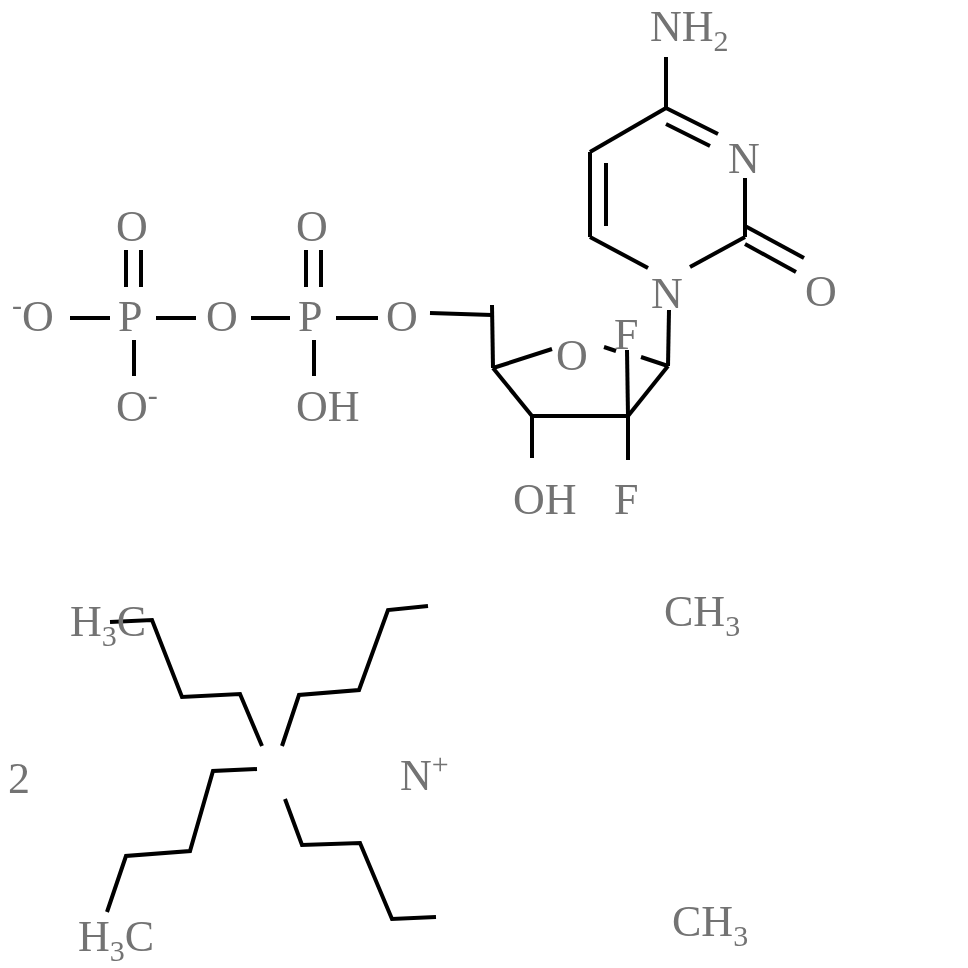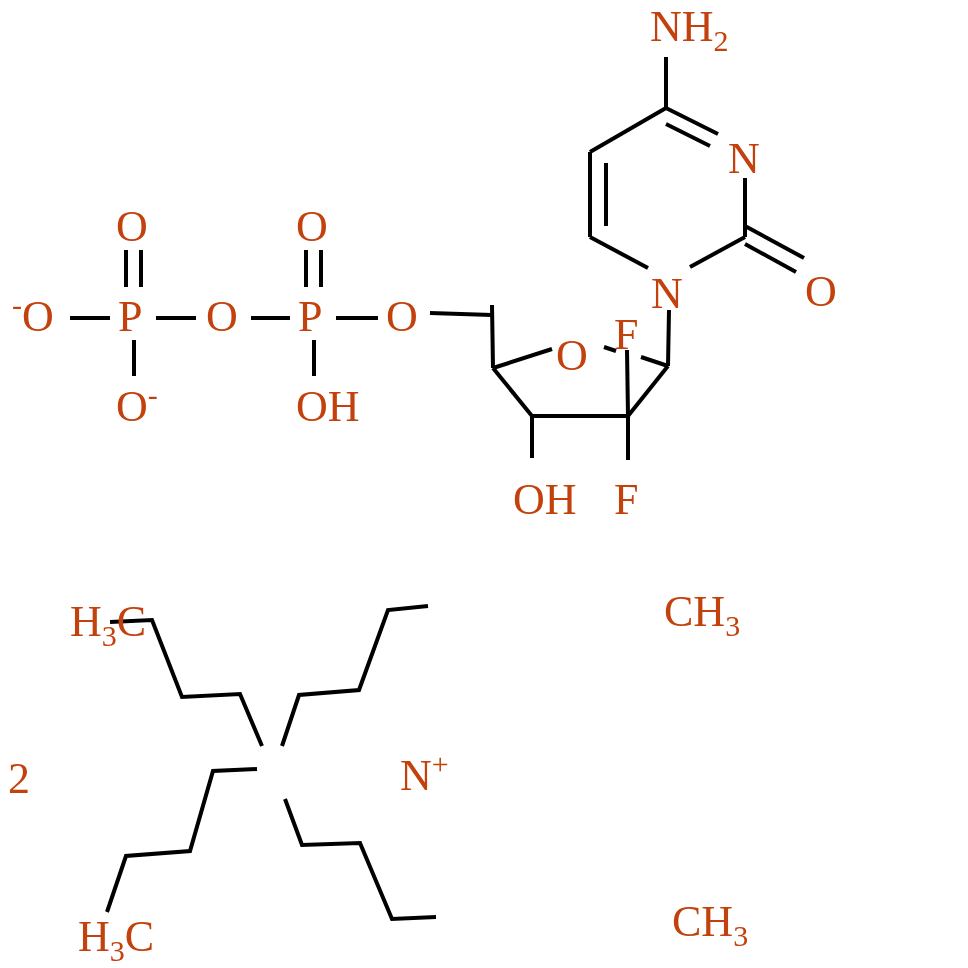--- a/index.html
+++ b/index.html
@@ -3,21 +3,21 @@
 <meta charset="utf-8">
 <style>
   html, body { margin: 0; padding: 0; background: #ffffff; }
   body { width: 968px; height: 968px; overflow: hidden; }
   #canvas { position: absolute; left: 0; top: 0; width: 968px; height: 968px; }
   svg { position: absolute; left: 0; top: 0; }
   .bond { stroke: #000; stroke-width: 4; fill: none; stroke-linecap: butt; stroke-linejoin: miter; }
   .lbl {
     position: absolute;
     font-family: "Liberation Serif", "DejaVu Serif", serif;
-    color: #c2410c;
+    color: #737373;
     font-size: 44px;
     line-height: 1;
     white-space: nowrap;
     background: transparent;
   }
   .lbl sub { font-size: 30px; vertical-align: -10px; line-height: 0; }
   .lbl sup { font-size: 30px; vertical-align: 16px; line-height: 0; }
 </style>
 </head>
 <body>

